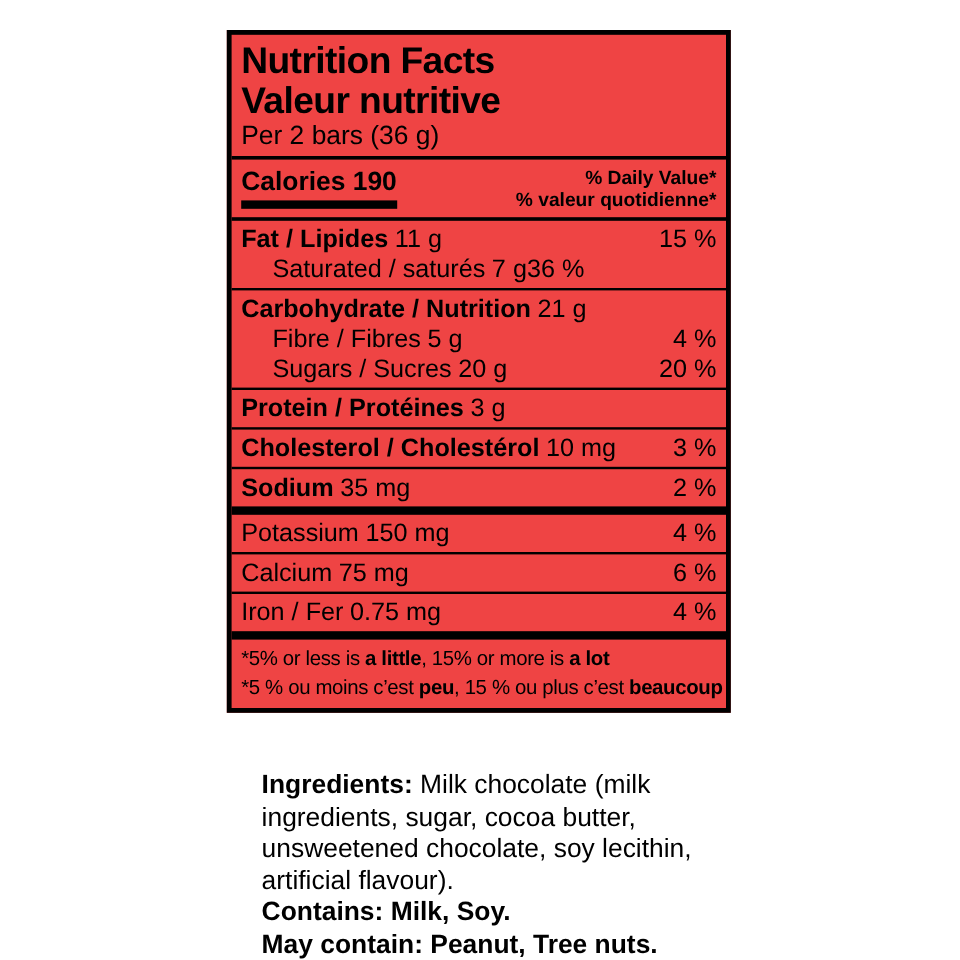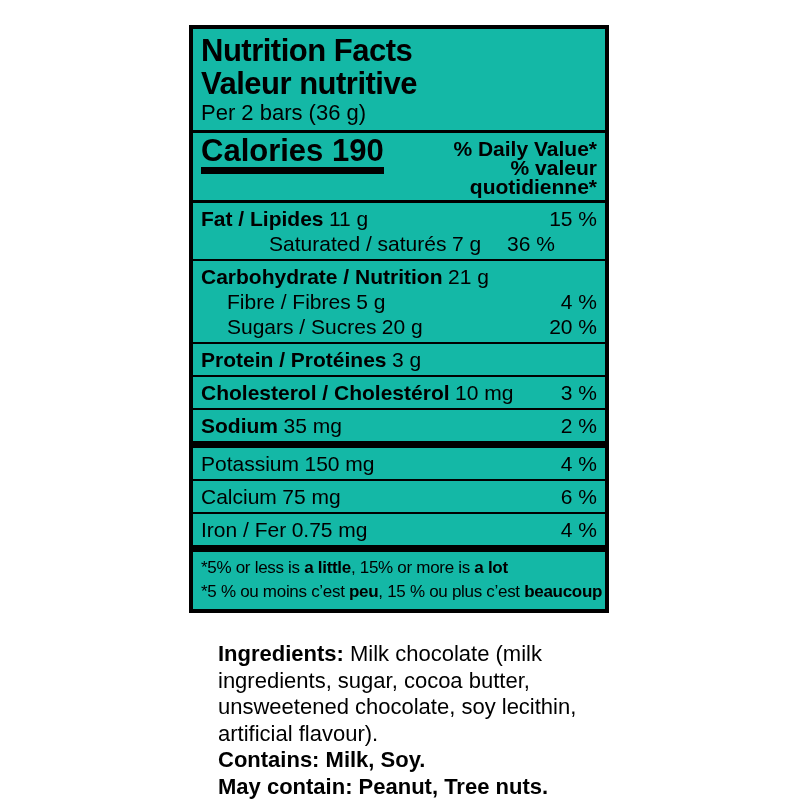--- a/index.html
+++ b/index.html
@@ -13,45 +13,45 @@
     overflow: hidden;
   }
 
   
   .nf-box {
     position: absolute;
     left: 189px;
     top: 25px;
     width: 420px;
     border: 4px solid #000;
-    background: #14b8a6;
+    background: #ef4444;
     padding: 5px 0 6px 0;
   }
   .px { padding-left: 8px; padding-right: 8px; }
 
   .title { font-size: 31px; font-weight: 700; line-height: 33px; letter-spacing: -0.5px; }
   .serving { font-size: 22px; line-height: 26px; }
 
   .rule      { height: 2px; background: #000; margin: 3px 0; }
   .rule-med  { height: 3px; background: #000; margin: 4px 0 3px 0; }
   .thick-bar { height: 7px; background: #000; margin: 3px 0; }
 
   .cal-row { display: flex; justify-content: space-between; align-items: flex-start; padding-top: 1px; }
   .cal-left { display: inline-block; }
-  .cal-text { font-size: 31px; font-weight: 700; line-height: 28px; white-space: nowrap; }
+  .cal-text { font-size: 22px; font-weight: 700; line-height: 28px; white-space: nowrap; }
   .cal-bar { height: 7px; background: #000; margin-top: 2px; }
-  .dv-header { text-align: right; font-weight: 700; font-size: 21px; line-height: 19px; padding-top: 2px; }
+  .dv-header { text-align: right; font-weight: 700; font-size: 16px; line-height: 19px; padding-top: 2px; }
 
   .row { display: flex; justify-content: space-between; align-items: baseline; font-size: 21px; line-height: 25px; }
   .row .nm { font-weight: 700; }
   .row .nm.reg { font-weight: 400; }
   .amt { margin-left: 0.26em; font-weight: 400; }
   .dv { font-weight: 400; white-space: nowrap; }
   .sub { padding-left: 26px; }
-  .group2 { display: flex; justify-content: center; align-items: center; font-size: 21px; line-height: 25px; gap: 26px; }
+  .group2 { display: flex; justify-content: flex-start; align-items: center; font-size: 21px; line-height: 25px; }
   .group2 .lines { padding-left: 26px; }
   .group2 .lines > div { white-space: nowrap; }
 
   .footnote { font-size: 17px; line-height: 22px; letter-spacing: -0.3px; padding-top: 2px; white-space: nowrap; }
 
   
   .ingredients {
     position: absolute;
     left: 218px;
     top: 641px;

